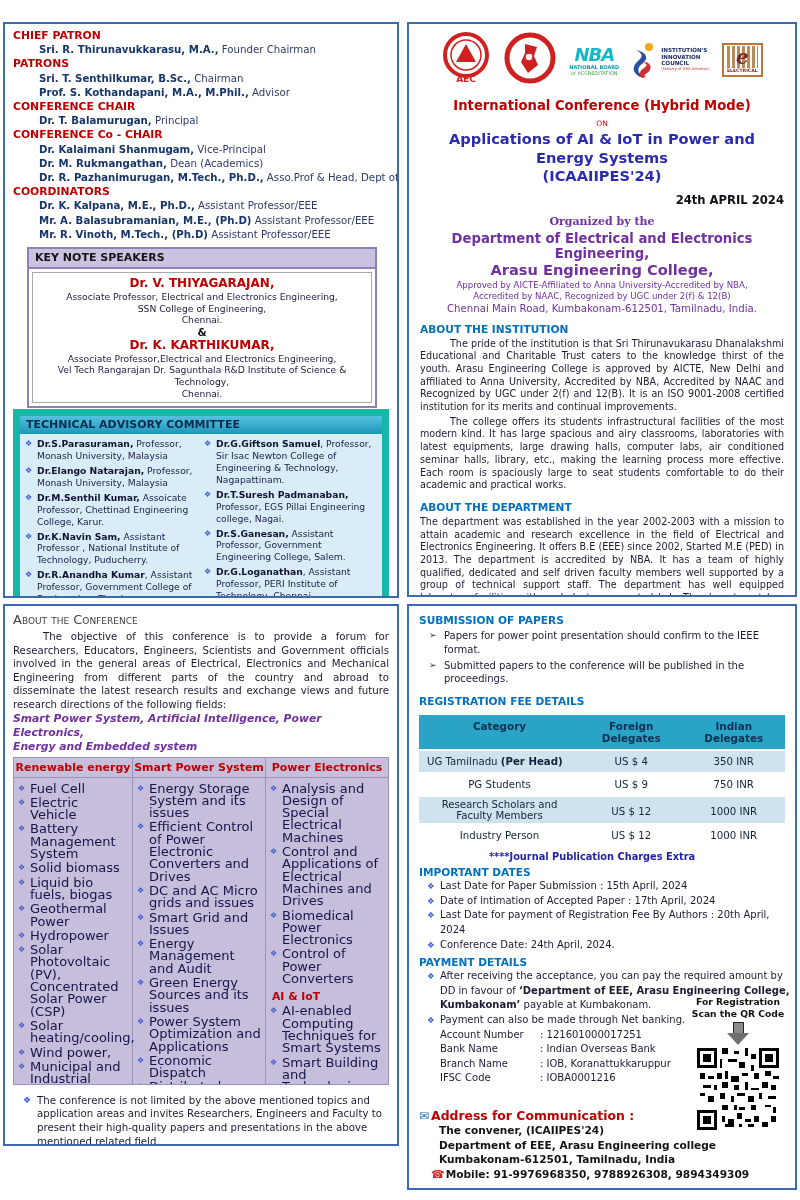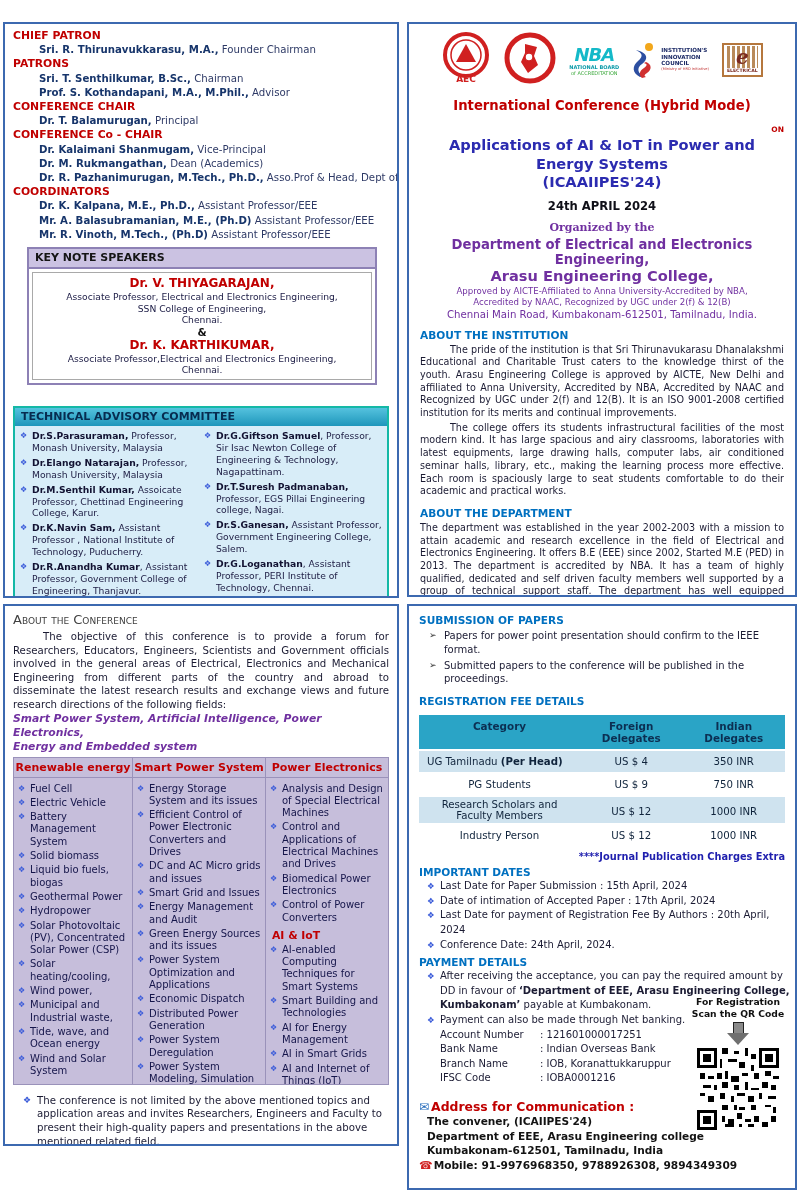--- a/index.html
+++ b/index.html
@@ -15,21 +15,21 @@
   .sec-h{color:#c00000;font-weight:bold;font-size:10.8px;line-height:14.2px}
   .mem{padding-left:26px;font-size:10.2px;line-height:14.2px;white-space:nowrap}
   .mem b{color:#17356b}
   .mem span{color:#2e3a66}
   .knbox{margin:5px 0 0 14px;width:350px;border:2px solid #8d81b5;box-sizing:border-box}
   .kn-h{background:#cbc2e2;font-weight:bold;font-size:11px;line-height:16px;padding:1px 6px;color:#151515;border-bottom:2px solid #8d81b5}
   .kn-body{margin:3px;border:1px solid #a9a9a9;padding:3px 2px;text-align:center}
   .kn-name{color:#c00000;font-weight:bold;font-size:12px;line-height:15px}
   .kn-line{font-size:9.2px;line-height:11.6px;color:#22224a}
   .kn-amp{font-weight:bold;font-size:10.5px;line-height:12px;color:#111}
-  .advbox{margin-top:21px;background:#d8edf8;border:2px solid #14b8a6;height:200px;box-sizing:border-box}
+  .advbox{margin-top:1px;background:#d8edf8;border:7px solid #14b8a6;height:200px;box-sizing:border-box}
   .adv-h{background:linear-gradient(#55c2de,#1e96bb);color:#072c50;font-weight:bold;font-size:11px;line-height:16px;padding:1px 6px}
   .adv-cols{display:flex;padding:4px 2px 0 2px}
   .adv-col{width:50%;box-sizing:border-box;padding:0 3px}
   .adv{position:relative;padding-left:12px;font-size:9.2px;line-height:11.9px;margin-bottom:3px}
   .adv::before{content:"\2756";color:#3a5bd9;position:absolute;left:0;top:0;font-size:8px}
   .adv b{color:#121232}.adv span{color:#222248}
 
   
   .logos{display:flex;justify-content:center;align-items:center;gap:13px;height:58px;margin-top:2px}
   .lg{text-align:center}
@@ -37,67 +37,67 @@
   .nba-s1{font-size:5px;color:#0a9aa8;font-weight:bold;line-height:6px}
   .nba-s2{font-size:5px;color:#3aa83a;line-height:6px}
   .iic{display:flex;align-items:center;gap:3px}
   .iic-t div{font-size:5.6px;font-weight:bold;color:#1c2a66;line-height:6.4px;text-align:left}
   .iic-t .iic4{font-size:3.6px;color:#c03030;font-weight:normal}
   .elec{border:2px solid #b5773d;padding:1px 3px;background:#fff}
   .elec-in{font-family:"DejaVu Serif",serif;font-style:italic;font-weight:bold;font-size:20px;color:#7a2a20;line-height:22px;
            background:repeating-linear-gradient(90deg,#b98a5a 0 3px,#fff 3px 5px);-webkit-background-clip:text;background-clip:border-box}
   .elec-t{font-size:4.6px;font-weight:bold;color:#7a2a20;line-height:6px}
   .c-line1{text-align:center;color:#c00000;font-weight:bold;font-size:13.2px;margin-top:9px}
-  .c-on{text-align:right;color:#c00000;font-weight:bold;font-size:7.5px;margin-top:12px}
+  .c-on{text-align:center;color:#c00000;font-weight:normal;font-size:7.5px;margin-top:6px}
   .c-title{text-align:center;color:#2b2bb0;font-weight:bold;font-size:14.6px;line-height:18.5px;margin-top:2px}
-  .c-date{text-align:center;font-weight:bold;font-size:11.6px;margin-top:7px;color:#101018}
+  .c-date{text-align:right;font-weight:bold;font-size:11.6px;margin-top:7px;color:#101018}
   .c-org{text-align:center;color:#7030a0;font-weight:bold;font-size:11px;margin-top:8px;font-family:"DejaVu Serif",serif}
   .c-dept{text-align:center;color:#7030a0;font-weight:bold;font-size:13.2px;margin-top:3px}
   .c-college{text-align:center;color:#7030a0;font-weight:bold;font-size:14.6px}
   .c-appr{text-align:center;color:#7030a0;font-size:8.6px;line-height:11px;margin-top:2px}
   .c-addr{text-align:center;color:#7030a0;font-size:10.2px;margin-top:1px}
   .bh{color:#0070c0;font-weight:bold;font-size:10.6px;margin-top:9px;line-height:13px}
   .para{font-size:9.6px;line-height:12.7px;text-align:justify;color:#1b1b33;margin-top:2px}
   .ind{text-indent:30px}
 
   
   .conf-h{color:#404040;font-weight:normal;font-size:13px;font-variant:small-caps;line-height:16px}
   .fields{text-align:left;color:#7030a0;font-weight:bold;font-style:italic;font-size:10.8px;line-height:14px}
   .ttable{margin-top:3px;border:1px solid #9a92ba}
   .trow-h{display:flex;background:#c6bedb;border-bottom:1px solid #9a92ba}
   .tch{color:#c00000;font-weight:bold;font-size:11px;text-align:center;padding:3px 0;box-sizing:border-box}
   .w1{width:118px}.w2{width:134px;border-left:1px solid #9a92ba;border-right:1px solid #9a92ba}.w3{flex:1}
   .tbody{display:flex;background:#c6bedb;height:306px;overflow:hidden}
   .tcol{box-sizing:border-box;padding:3px 4px 0 4px}
-  .ti{position:relative;padding-left:12px;font-size:10px;line-height:12.3px;margin:2px 0;color:#15154a}
+  .ti{position:relative;padding-left:12px;font-size:13px;line-height:12.3px;margin:2px 0;color:#15154a}
   .ti::before{content:"\2756";position:absolute;left:0;top:0;color:#3a5bd9;font-size:8px}
   .sub-h{color:#c00000;font-weight:bold;font-size:10.8px;margin:8px 0 2px 2px}
   .blnote{margin:9px 4px 0 10px;position:relative;padding-left:14px;font-size:10.2px;line-height:13.8px;color:#1b1b33}
   .blnote::before{content:"\2756";position:absolute;left:0;top:0;color:#3a5bd9;font-size:9px}
 
   
   .arrow-item{position:relative;padding-left:15px;font-size:10px;line-height:13.8px;margin:2px 0 2px 10px;color:#1b1b33}
   .arrow-item::before{content:"\27A2";position:absolute;left:0;top:0;color:#333;font-size:9px}
   .reg{margin-top:5px;border-top:2px solid #fff}
   .rrow{display:flex;text-align:center;border-bottom:2px solid #fff}
   .rc{box-sizing:border-box;padding:5px 4px;font-size:10.2px;color:#10243c}
   .rc0{width:44%}.rc1{width:28%}.rc2{width:28%}
   .rhead{background:#2aa4c6}
   .rhead .rc{font-weight:bold;color:#0c2f52;font-size:10.4px}
   .alt{background:#cfe3ef}
   .rc0.lft{text-align:left;padding-left:8px}
-  .reg-note{text-align:right;color:#1f1fae;font-weight:bold;font-size:9.8px;margin:3px 0 0 70px}
+  .reg-note{text-align:left;color:#1f1fae;font-weight:bold;font-size:9.8px;margin:3px 0 0 70px}
   .di{position:relative;padding-left:13px;font-size:10px;line-height:14.6px;margin-left:8px;color:#1b1b33}
   .di::before{content:"\2756";color:#3a5bd9;position:absolute;left:0;top:0;font-size:8.5px}
   .wide{width:352px}
   .bank-row{display:flex;font-size:10px;line-height:14.6px;margin-left:21px;color:#1b1b33}
   .bank-label{width:100px}
-  .addr-h{color:#c00000;font-weight:bold;font-size:12.4px;margin-top:13px}
+  .addr-h{color:#c00000;font-weight:bold;font-size:12.4px;margin-top:22px}
   .env{color:#2a6fbd;font-size:12px;margin-right:2px}
-  .addr-line{font-weight:bold;font-size:10.6px;line-height:14.6px;margin-left:8px;color:#131313}
+  .addr-line{font-weight:bold;font-size:10.6px;line-height:14.6px;margin-left:20px;color:#131313}
   .ph{color:#d02020;font-size:11px;margin-left:-8px;margin-right:1px}
   .qrbox{position:absolute;right:6px;top:390px;width:102px;text-align:center}
   .qr-l{font-weight:bold;font-size:9.2px;line-height:11.5px;color:#111}
   .arr-shaft{width:9px;height:10px;background:#8a8a8a;border:1px solid #222;border-bottom:none;margin:3px auto 0}
   .arr-head{width:0;height:0;border-left:11px solid transparent;border-right:11px solid transparent;border-top:12px solid #6f6f6f;margin:0 auto 3px}
 </style>
 </head>
 <body>
 
 <div class="panel" id="tl">
@@ -120,20 +120,21 @@
   <div class="knbox">
     <div class="kn-h">KEY NOTE SPEAKERS</div>
     <div class="kn-body">
       <div class="kn-name">Dr. V. THIYAGARAJAN,</div>
       <div class="kn-line">Associate Professor, Electrical and Electronics Engineering,</div>
       <div class="kn-line">SSN College of Engineering,</div>
       <div class="kn-line">Chennai.</div>
       <div class="kn-amp">&amp;</div>
       <div class="kn-name">Dr. K. KARTHIKUMAR,</div>
       <div class="kn-line">Associate Professor,Electrical and Electronics Engineering,</div>
+      <div class="kn-line">Vel Tech Rangarajan Dr. Sagunthala R&amp;D Institute of Science &amp; Technology,</div>
       <div class="kn-line">Chennai.</div>
     </div>
   </div>
 
   <div class="advbox">
     <div class="adv-h">TECHNICAL ADVISORY COMMITTEE</div>
     <div class="adv-cols">
       <div class="adv-col">
         <div class="adv"><b>Dr.S.Parasuraman,</b><span> Professor, Monash University, Malaysia</span></div>
         <div class="adv"><b>Dr.Elango Natarajan,</b><span> Professor, Monash University, Malaysia</span></div>

